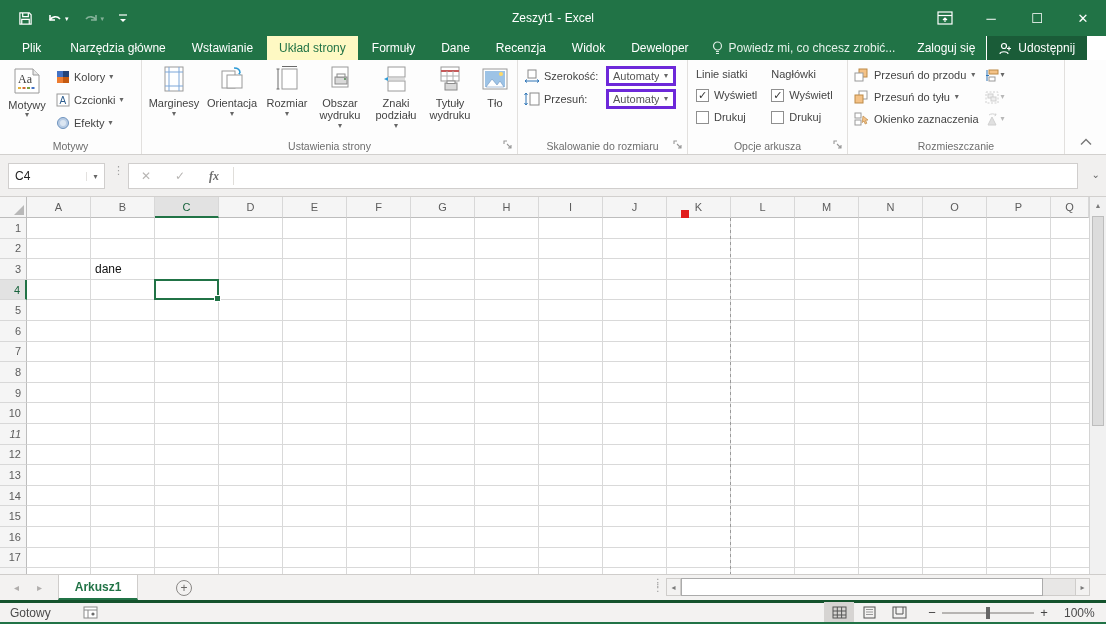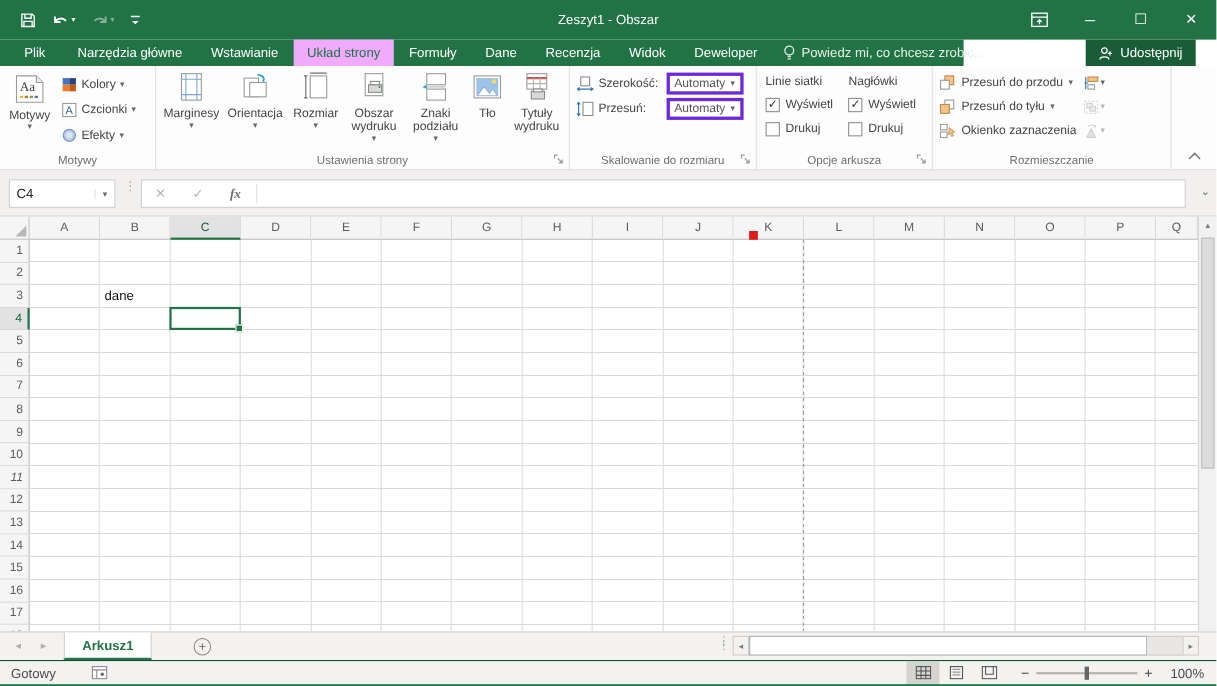--- a/index.html
+++ b/index.html
@@ -10,23 +10,23 @@
   #titlebar { position:absolute; left:0; top:0; width:1106px; height:36px; background:#217346; display:flex; align-items:center; color:#fff; }
   .qat { display:flex; align-items:center; gap:14px; padding-left:18px; }
   .qat .qbtn { display:flex; align-items:center; gap:2px; color:#fff; }
   .qat .dim { opacity:.45; }
   .caret-s { font-size:7px; line-height:7px; color:#fff; }
   #title-text { position:absolute; left:0; right:0; text-align:center; font-size:12px; color:#fff; pointer-events:none; }
   .winctl { position:absolute; right:0; top:0; height:36px; display:flex; align-items:stretch; }
   .winctl .wbtn { width:46px; display:flex; align-items:center; justify-content:center; font-size:13px; color:#fff; }
 
   
-  #tabrow { position:absolute; left:0; top:36px; width:876px; height:24px; background:#217346; display:flex; align-items:stretch; color:#fff; font-size:12px; }
+  #tabrow { position:absolute; left:0; top:36px; width:986px; height:24px; background:#217346; display:flex; align-items:stretch; color:#fff; font-size:12px; }
   .rtab { display:flex; align-items:center; padding:0 12px; margin:0 1px; cursor:default; white-space:nowrap; }
-  .rtab.active { background:#f0abfc; color:#217346; }
+  .rtab.active { background:#fef9c3; color:#217346; }
   .rtab.file { padding:0 15px; margin-left:7px; }
   #tabrow .spacer { flex:1; }
   .tellme { display:flex; align-items:center; gap:6px; padding:0 10px; color:#e4f0e9; white-space:nowrap; }
   .signin { display:flex; align-items:center; padding:0 12px; white-space:nowrap; }
   .sharebtn { display:flex; align-items:center; gap:6px; background:#1a5c38; padding:0 12px; margin-right:8px; white-space:nowrap; }
 
   
   #ribbon { position:absolute; left:0; top:60px; width:1106px; height:95px; background:#fdfdfd; border-bottom:1px solid #d2d0ce; display:flex; }
   .rgroup { position:relative; height:94px; border-right:1px solid #e2e0de; }
   .glabel { position:absolute; left:0; right:0; bottom:2px; text-align:center; font-size:10.5px; color:#6e6e6e; }
@@ -113,21 +113,21 @@
   .sheettab { width:80px; display:flex; align-items:center; justify-content:center; background:#fff; border-right:1px solid #cfcdcb; border-left:1px solid #cfcdcb; border-bottom:2px solid #217346; font-size:12px; font-weight:bold; color:#217346; }
   .addsheet { display:flex; align-items:center; padding:0 0 0 38px; }
   .addsheet .pluscirc { width:16px; height:16px; border:1px solid #8a8886; border-radius:50%; display:flex; align-items:center; justify-content:center; font-size:12px; color:#6a6866; line-height:12px; }
   .hdots { position:absolute; left:653px; top:580px; color:#9a9a9a; font-size:10px; line-height:5px; }
   #hscroll { position:absolute; left:666px; top:578px; width:424px; height:18px; display:flex; align-items:stretch; }
   #hscroll .harrow { width:15px; background:#f3f2f1; border:1px solid #cfcdcb; display:flex; align-items:center; justify-content:center; font-size:8px; color:#7a7a7a; }
   #hthumb { width:362px; background:#fff; border:1px solid #ababab; }
   #htrack { flex:1; background:#e8e7e6; border-top:1px solid #cfcdcb; border-bottom:1px solid #cfcdcb; }
 
   
-  #statusbar { position:absolute; left:0; top:600px; width:1106px; height:22px; background:#f3f2f1; border-top:1px solid #14532d; display:flex; align-items:center; font-size:12px; color:#4a4a4a; }
+  #statusbar { position:absolute; left:0; top:600px; width:1106px; height:22px; background:#f3f2f1; border-top:3px solid #14532d; display:flex; align-items:center; font-size:12px; color:#4a4a4a; }
   #status-mode { padding-left:10px; }
   .macroicon { margin-left:32px; }
   #statusbar .spacer { flex:1; }
   .viewbtn { width:30px; height:22px; display:flex; align-items:center; justify-content:center; }
   .viewbtn.active { background:#d6d4d2; }
   .zoomctl { display:flex; align-items:center; gap:0; margin:0 10px 0 8px; }
   .zminus,.zplus { width:20px; text-align:center; color:#444; font-size:13px; }
   .ztrack { position:relative; width:92px; height:2px; background:#b6b4b2; }
   .zhandle { position:absolute; left:44px; top:-5px; width:4px; height:12px; background:#666; }
   #zoom-level { width:42px; text-align:right; padding-right:12px; }
@@ -161,21 +161,21 @@
           </svg>
         <span class="caret-s">▾</span>
       </span>
       <span class="qbtn">
         <svg width="10" height="12" viewBox="0 0 10 12">
             <path d="M1 3 h8" stroke="#fff" stroke-width="1.2"></path>
             <path d="M2 7 l3 3 l3 -3 z" fill="#fff"></path>
           </svg>
       </span>
     </div>
-    <div id="title-text">Zeszyt1 - Obszar</div>
+    <div id="title-text">Zeszyt1 - Excel</div>
     <div class="winctl">
       <span class="wbtn">
         <svg width="16" height="14" viewBox="0 0 16 14">
             <rect x="1" y="1" width="14" height="12" fill="none" stroke="#fff" stroke-width="1.2"></rect>
             <path d="M1 4.5 h14" stroke="#fff" stroke-width="1.2"></path>
             <path d="M8 11 v-4 M6 9 l2 -2 l2 2" fill="none" stroke="#fff" stroke-width="1.2"></path>
           </svg>
       </span>
       <span class="wbtn">─</span>
       <span class="wbtn">☐</span>
@@ -305,38 +305,38 @@
       <div class="lbtn" style="width:56px">
         <svg width="26" height="28" viewBox="0 0 26 28">
             <rect x="5" y="2" width="17" height="10" fill="#fff" stroke="#9a9a9a"></rect>
             <rect x="5" y="16" width="17" height="10" fill="#fff" stroke="#9a9a9a"></rect>
             <path d="M1 14 l4 -2 v4 z" fill="#2e9bd6"></path>
             <path d="M5 14 h17" stroke="#bdbdbd"></path>
           </svg>
         <span class="blabel">Znaki podziału</span>
         <span class="caret-d">▾</span>
       </div>
-      <div class="lbtn" style="width:38px">
-        <svg width="28" height="28" viewBox="0 0 28 28">
-            <rect x="2" y="4" width="24" height="20" fill="#fff" stroke="#9a9a9a"></rect>
-            <rect x="4" y="6" width="20" height="16" fill="#9dc3e6"></rect>
-            <path d="M5 22 l6 -8 l5 6 l3 -4 l4 6 z" fill="#ffffff" stroke="#6f94bf" stroke-width="0.6"></path>
-            <circle cx="20" cy="9" r="2" fill="#ffd966"></circle>
-          </svg>
-        <span class="blabel">Tło</span>
-      </div>
       <div class="lbtn" style="width:52px">
         <svg width="26" height="28" viewBox="0 0 26 28">
             <rect x="4" y="2" width="18" height="14" fill="#fff" stroke="#9a9a9a"></rect>
             <path d="M4 6 h18" stroke="#c55a5a" stroke-width="2"></path>
             <path d="M10 6 v10 M16 6 v10 M4 11 h18" stroke="#b0b0b0"></path>
             <rect x="8" y="18" width="12" height="7" fill="#d9d9d9" stroke="#8a8a8a"></rect>
             <rect x="10" y="16" width="8" height="2.5" fill="#fff" stroke="#8a8a8a"></rect>
           </svg>
         <span class="blabel">Tytuły wydruku</span>
+      </div>
+      <div class="lbtn" style="width:38px">
+        <svg width="28" height="28" viewBox="0 0 28 28">
+            <rect x="2" y="4" width="24" height="20" fill="#fff" stroke="#9a9a9a"></rect>
+            <rect x="4" y="6" width="20" height="16" fill="#9dc3e6"></rect>
+            <path d="M5 22 l6 -8 l5 6 l3 -4 l4 6 z" fill="#ffffff" stroke="#6f94bf" stroke-width="0.6"></path>
+            <circle cx="20" cy="9" r="2" fill="#ffd966"></circle>
+          </svg>
+        <span class="blabel">Tło</span>
       </div>
       <span class="glabel">Ustawienia strony</span>
       <svg class="launcher" viewBox="0 0 11 11">
           <path d="M1 4 v-3 h3 M4 4 l4 4 M8 5 v3 h-3" fill="none" stroke="#777" stroke-width="1.1"></path>
         </svg>
     </div>
 
     <div class="rgroup" id="g-skalowanie">
       <div class="srow">
         <svg width="16" height="14" viewBox="0 0 16 14">

